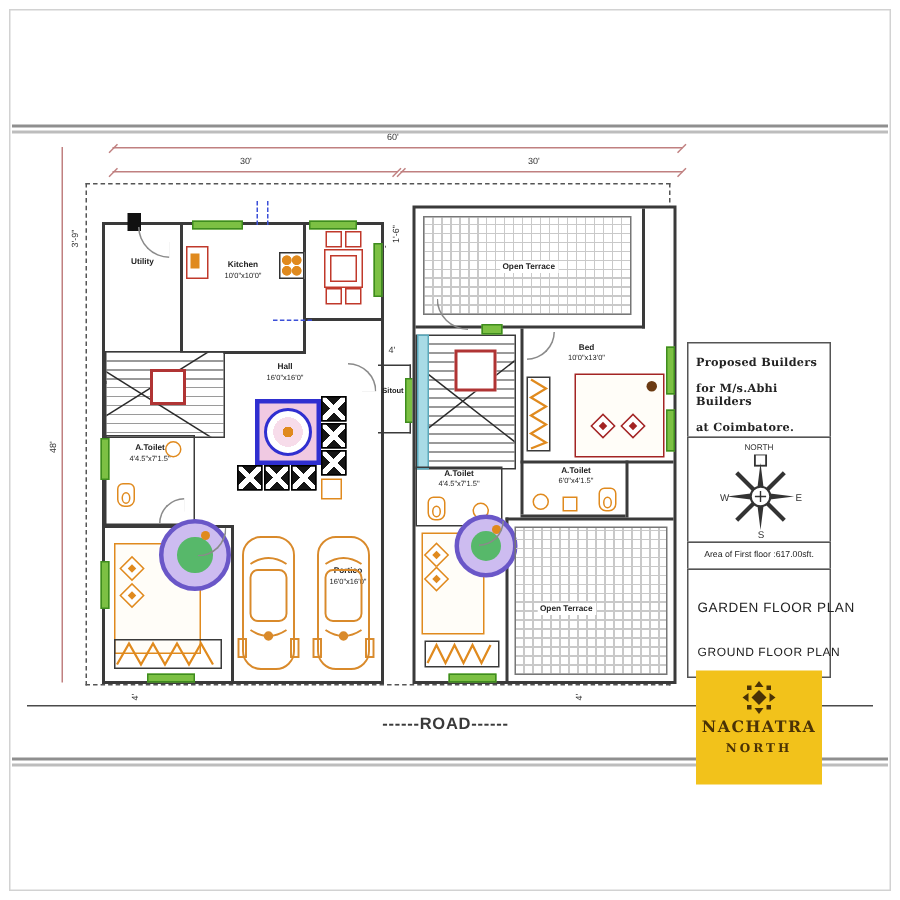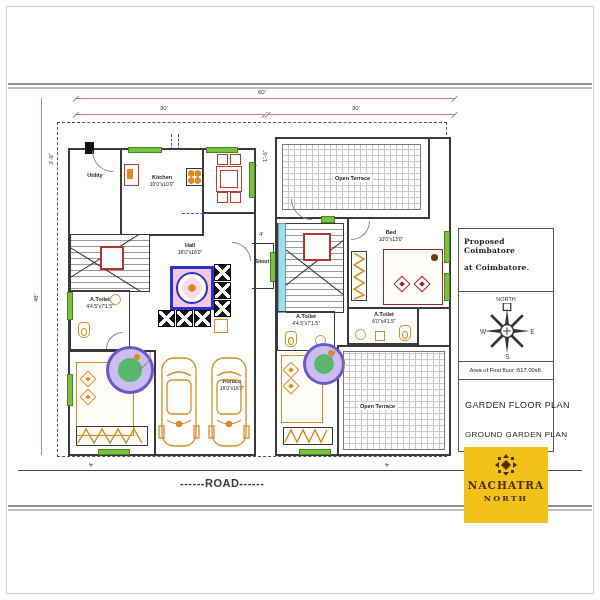--- a/index.html
+++ b/index.html
@@ -66,21 +66,21 @@
   .tbbox{position:absolute;left:458px;width:96px;border:1px solid #555;background:#fff;box-sizing:border-box;}
   .tb-serif{font-family:"DejaVu Serif",serif;font-weight:bold;font-size:7.5px;color:#222;}
   .tb-serif p{margin:0 0 8px 0;letter-spacing:.2px;}
   .planline{position:absolute;left:6px;font-size:8.5px;letter-spacing:.4px;color:#222;white-space:nowrap;}
   .north-lbl{position:absolute;width:100%;text-align:center;top:4px;font-size:5.5px;color:#333;}
   .area-note{font-size:5.8px;text-align:center;line-height:17px;white-space:nowrap;}
   
   .logo{position:absolute;left:464px;top:447px;width:84px;height:76px;text-align:center;}
   .logo-name{font-family:"DejaVu Serif",serif;font-size:10.5px;font-weight:bold;letter-spacing:1px;margin-top:2px;}
   .logo-sub{font-family:"DejaVu Serif",serif;font-size:8px;font-weight:bold;letter-spacing:2px;margin-top:2px;}
-  .road{position:absolute;left:180px;top:477px;width:200px;font-size:11px;font-weight:bold;color:#3a3a3a;letter-spacing:.5px;}
+  .road{position:absolute;left:197px;top:477px;width:200px;text-align:center;font-size:11px;font-weight:bold;color:#3a3a3a;letter-spacing:.5px;}
   svg{display:block;}
 </style>
 </head>
 <body>
 
 <div class="canvas">
 
   <div class="frame"></div>
   <div class="rule" style="top:83px;"></div>
   <div class="rule" style="top:505px;"></div>
@@ -321,21 +321,22 @@
     <div class="win" style="left:44px;top:77px;width:12px;height:5px;"></div>
     <div class="arc" style="left:14px;top:60px;width:20px;height:20px;border-width:0 0 1px 1px;border-radius:0 0 0 100%;"></div>
     <div class="arc" style="left:74px;top:82px;width:18px;height:18px;border-width:0 1px 1px 0;border-radius:0 0 100% 0;"></div>
     <div class="arc" style="left:42px;top:208px;width:16px;height:16px;border-width:0 1px 1px 0;border-radius:0 0 100% 0;"></div>
   </div>
 
   <div class="abs" style="left:18px;top:470px;width:564px;border-top:1.5px solid #4a4a4a;"></div>
   <div class="road">------ROAD------</div>
 
   <div class="tbbox tb-serif" style="top:228px;height:64px;padding:8px 5px 0 5px;">
-    <p>Proposed Coimbatore</p>
+    <p>Proposed Builders</p>
+    <p>for M/s.Abhi Builders</p>
     <p>at Coimbatore.</p>
   </div>
 
   <div class="tbbox" style="top:291px;height:71px;">
     <div class="north-lbl">NORTH</div>
     <svg class="abs" style="left:20px;top:11px;" width="56" height="56" viewBox="0 0 60 60">
       <rect x="26" y="0" width="8" height="8" fill="#fff" stroke="#333" stroke-width="1.3"></rect>
       <polygon points="30,6 33,30 30,54 27,30" fill="#333"></polygon>
       <polygon points="6,30 30,27 54,30 30,33" fill="#333"></polygon>
       <line x1="13" y1="13" x2="47" y2="47" stroke="#333" stroke-width="3"></line>
@@ -348,21 +349,21 @@
       <text x="28" y="60" font-size="7" fill="#333">S</text>
     </svg>
   </div>
 
   <div class="tbbox area-note" style="top:361px;height:19px;">
     <span>Area of First floor :617.00sft.</span>
   </div>
 
   <div class="tbbox" style="top:379px;height:73px;">
     <div class="planline" style="top:20px;font-size:9px;">GARDEN  FLOOR PLAN</div>
-    <div class="planline" style="top:50px;font-size:8px;">GROUND  GARDEN PLAN</div>
+    <div class="planline" style="top:50px;font-size:8px;">GROUND  FLOOR PLAN</div>
   </div>
 
   <div class="logo" style="background: rgb(242, 194, 27);">
     <svg style="margin:6px auto 0 auto;" width="24" height="24" viewBox="0 0 24 24">
       <g fill="#4a3206">
         <path d="M12 1 L15 5 L9 5 Z"></path>
           <path d="M23 12 L19 15 L19 9 Z"></path>
         <path d="M12 23 L9 19 L15 19 Z"></path>
           <path d="M1 12 L5 9 L5 15 Z"></path>
         <path d="M12 7 L17 12 L12 17 L7 12 Z"></path>

